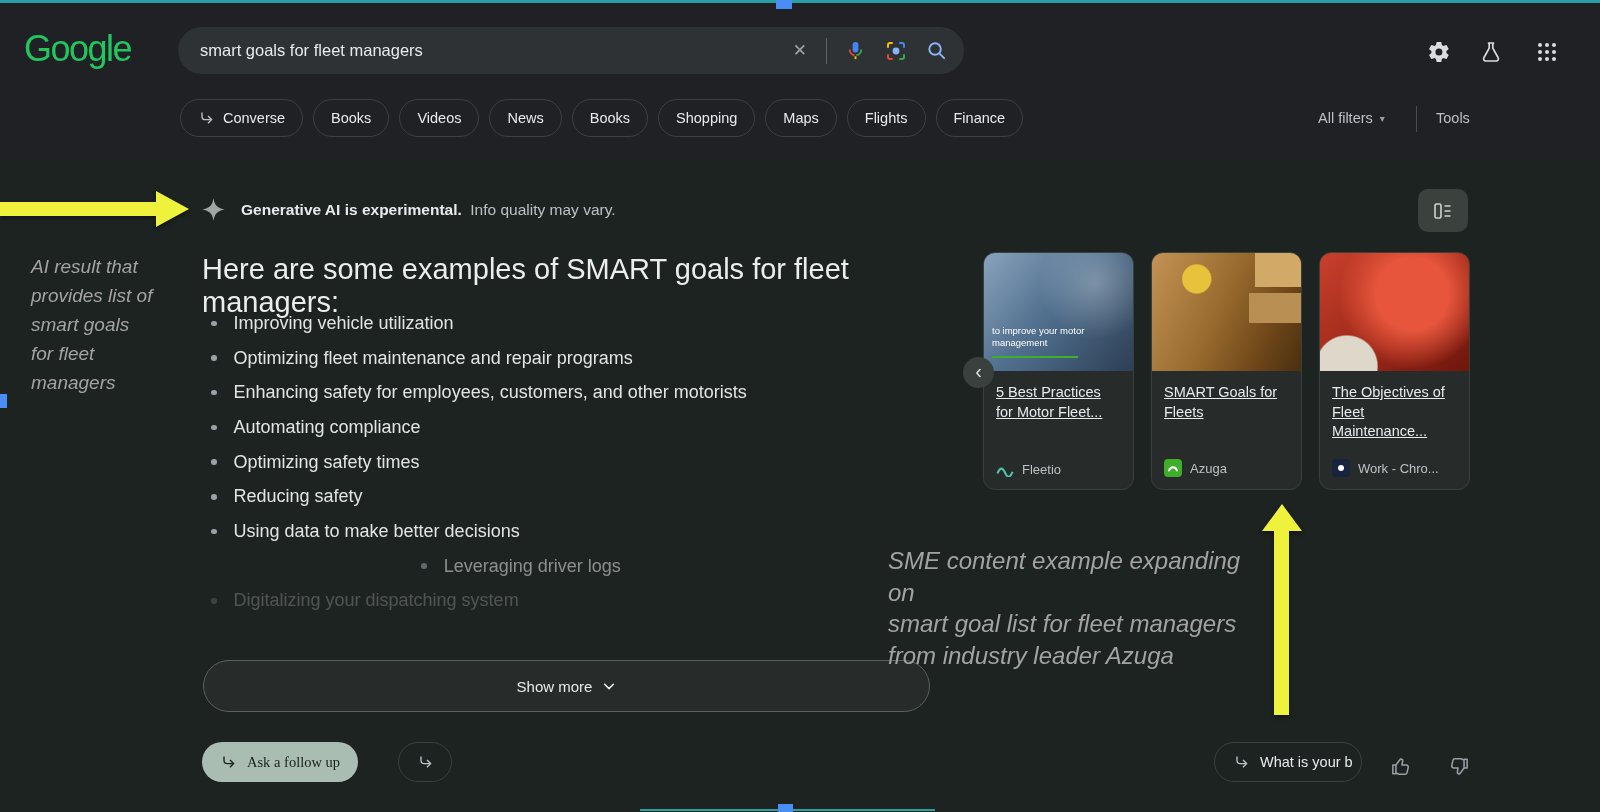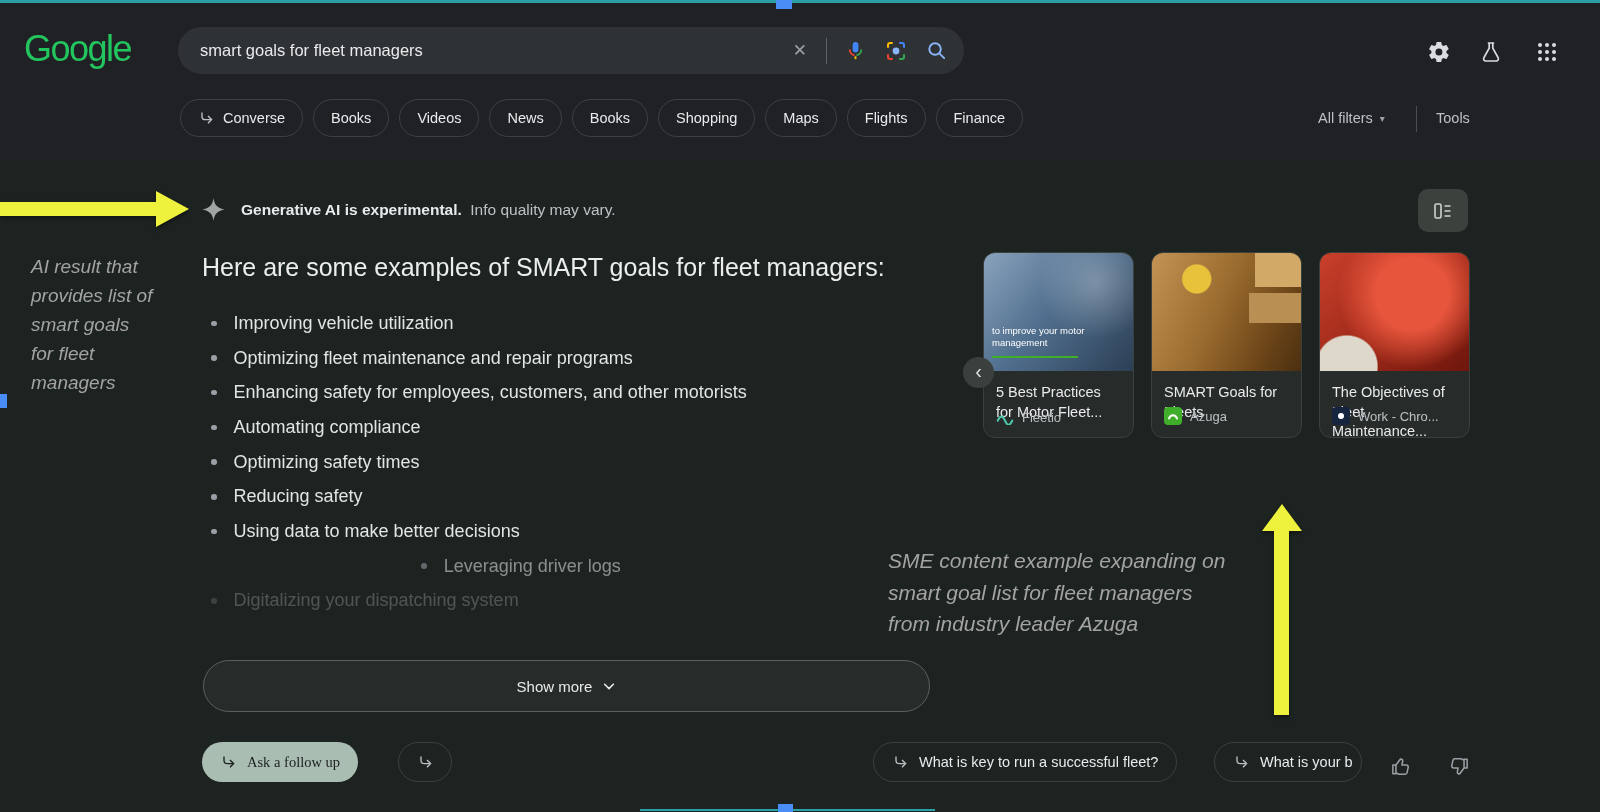--- a/index.html
+++ b/index.html
@@ -41,21 +41,21 @@
 
   
   .sge-note { position:absolute; left:200px; top:196px; display:flex; align-items:center; gap:14px; }
   .sge-note .bold { font-size:15.5px; font-weight:700; color:#e8eaed; }
   .sge-note .rest { font-size:15.5px; color:#bdc1c6; margin-left:4px; }
   .layout-btn {
     position:absolute; left:1418px; top:189px; width:50px; height:43px;
     background:#3b423e; border:none; border-radius:10px; cursor:pointer;
     display:flex; align-items:center; justify-content:center;
   }
-  .heading { position:absolute; left:202px; top:253px; font-size:25px; font-weight:400; color:#eceeec; width:760px; }
+  .heading { position:absolute; left:202px; top:253px; font-size:29px; font-weight:400; color:#eceeec; width:760px; }
 
   .bullets { position:absolute; left:211px; top:306px; list-style:none; width:620px; }
   .bullets li { height:34.7px; display:flex; align-items:center; gap:17px; font-size:18px; color:#e2e5e3; }
   .bullets .dot { width:5.5px; height:5.5px; border-radius:50%; background:#9aa0a6; flex:none; }
   .bullets li.f1 { opacity:.55;justify-content:center; }
   .bullets li.f2 { opacity:.25; }
 
   .show-more {
     position:absolute; left:203px; top:660px; width:727px; height:52px;
     background:#272c2a; border:1px solid #5a605d; border-radius:26px;
@@ -65,22 +65,22 @@
   }
 
   
   .cards-prev {
     position:absolute; left:963px; top:357px; width:31px; height:31px; border-radius:50%;
     background:#3a403d; border:none; color:#dfe3e0; font-size:20px; line-height:29px;
     cursor:pointer; z-index:5; display:flex; align-items:center; justify-content:center; padding-bottom:3px;
   }
   .cards { position:absolute; left:983px; top:252px; display:flex; gap:17px; }
   .card {
-    width:151px; height:186px; background:#272c2a; border:1px solid #3a403c;
-    border-radius:12px; overflow:hidden; position:relative; cursor:pointer;
+    width:151px; height:238px; background:#272c2a; border:1px solid #3a403c;
+    border-radius:12px; overflow:hidden; position:relative; cursor:pointer;text-decoration:underline;
   }
   .card-img { height:118px; position:relative; }
   .img1 { background:
       radial-gradient(circle at 75% 25%, rgba(255,255,255,.28), transparent 40%),
       linear-gradient(130deg,#8aa3bc 0%, #51708f 45%, #2c3f55 100%); }
   .img2 { background:
       radial-gradient(circle at 30% 22%, #e8c23a 0 10%, transparent 11%),
       linear-gradient(#d3a968,#d3a968) 100% 0/46px 34px no-repeat,
       linear-gradient(#b98f54,#b98f54) 100% 40px/52px 30px no-repeat,
       linear-gradient(115deg,#c29355 0%, #9a6b2e 45%, #6b4418 78%, #4a2f10 100%); }
@@ -104,21 +104,21 @@
   .chip-ask { left:202px; background:#a9bdb2; border:none; color:#1c211e; font-weight:500;font-family:Liberation Serif, serif; }
   .chip-q1 { left:398px; }
   .chip-q2 { left:873px; }
   .chip-q3 { left:1214px; width:148px; overflow:hidden; }
   .thumb { position:absolute; top:753px; width:26px; height:26px; cursor:pointer; display:flex; align-items:center; justify-content:center; }
   .thumb.down svg { transform:rotate(180deg); }
 
   
   .ann { position:absolute; font-style:italic; color:#a3a3a3; white-space:pre-line; }
   .ann-left { left:31px; top:252px; font-size:19px; line-height:29px; width:175px; }
-  .ann-right { left:888px; top:545px; font-size:21px; line-height:31.5px; width:380px; }
+  .ann-right { left:888px; top:545px; font-size:24px; line-height:31.5px; width:380px; }
   .arrow-h { position:absolute; left:0; top:0; filter:drop-shadow(0 2px 2px rgba(0,0,0,.45)); }
   .arrow-h .body { position:absolute; left:0; top:202px; width:156px; height:14px; background:#eff23d; }
   .arrow-h .head { position:absolute; left:156px; top:191px; width:0; height:0;
       border-left:33px solid #eff23d; border-top:18px solid transparent; border-bottom:18px solid transparent; }
   .arrow-v { position:absolute; left:0; top:0; filter:drop-shadow(0 2px 2px rgba(0,0,0,.45)); }
   .arrow-v .head { position:absolute; left:1262px; top:504px; width:0; height:0;
       border-bottom:27px solid #eff23d; border-left:20px solid transparent; border-right:20px solid transparent; }
   .arrow-v .body { position:absolute; left:1274px; top:529px; width:15px; height:186px; background:#eff23d; }
 
   
@@ -346,27 +346,20 @@
         <path fill="none" stroke="currentColor" stroke-width="1.7" d="M5 3v5a4 4 0 0 0 4 4h7"></path>
         <path fill="none" stroke="currentColor" stroke-width="1.7" d="M12.5 7.5 17 12l-4.5 4.5"></path>
       </svg>
     <span>Ask a follow up</span>
   </button>
   <button class="chipbtn chip-q1">
     <svg width="16" height="16" viewBox="0 0 20 20" style="color:#bdc1c6">
         <path fill="none" stroke="currentColor" stroke-width="1.7" d="M5 3v5a4 4 0 0 0 4 4h7"></path>
         <path fill="none" stroke="currentColor" stroke-width="1.7" d="M12.5 7.5 17 12l-4.5 4.5"></path>
       </svg>
-  </button>
-  <button class="chipbtn chip-q2">
-    <svg width="16" height="16" viewBox="0 0 20 20" style="color:#bdc1c6">
-        <path fill="none" stroke="currentColor" stroke-width="1.7" d="M5 3v5a4 4 0 0 0 4 4h7"></path>
-        <path fill="none" stroke="currentColor" stroke-width="1.7" d="M12.5 7.5 17 12l-4.5 4.5"></path>
-      </svg>
-    <span>What is key to run a successful fleet?</span>
   </button>
   <button class="chipbtn chip-q3">
     <svg width="16" height="16" viewBox="0 0 20 20" style="color:#bdc1c6;flex:none">
         <path fill="none" stroke="currentColor" stroke-width="1.7" d="M5 3v5a4 4 0 0 0 4 4h7"></path>
         <path fill="none" stroke="currentColor" stroke-width="1.7" d="M12.5 7.5 17 12l-4.5 4.5"></path>
       </svg>
     <span>What is your b</span>
   </button>
 
   <span class="thumb up" style="left:1388px;">

